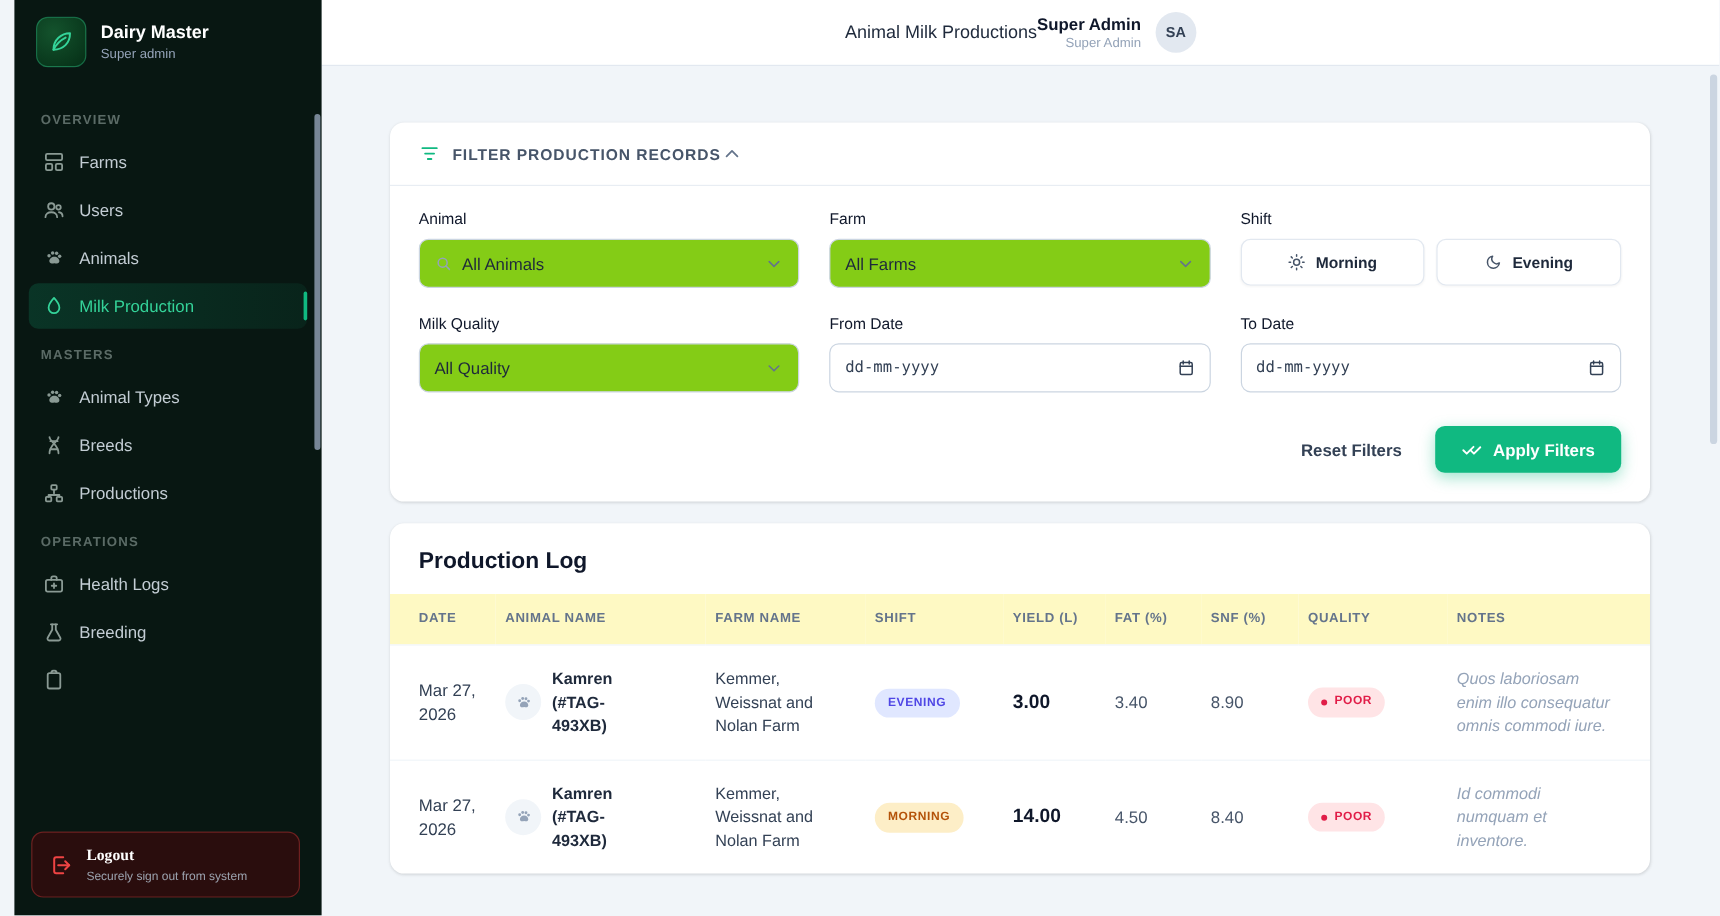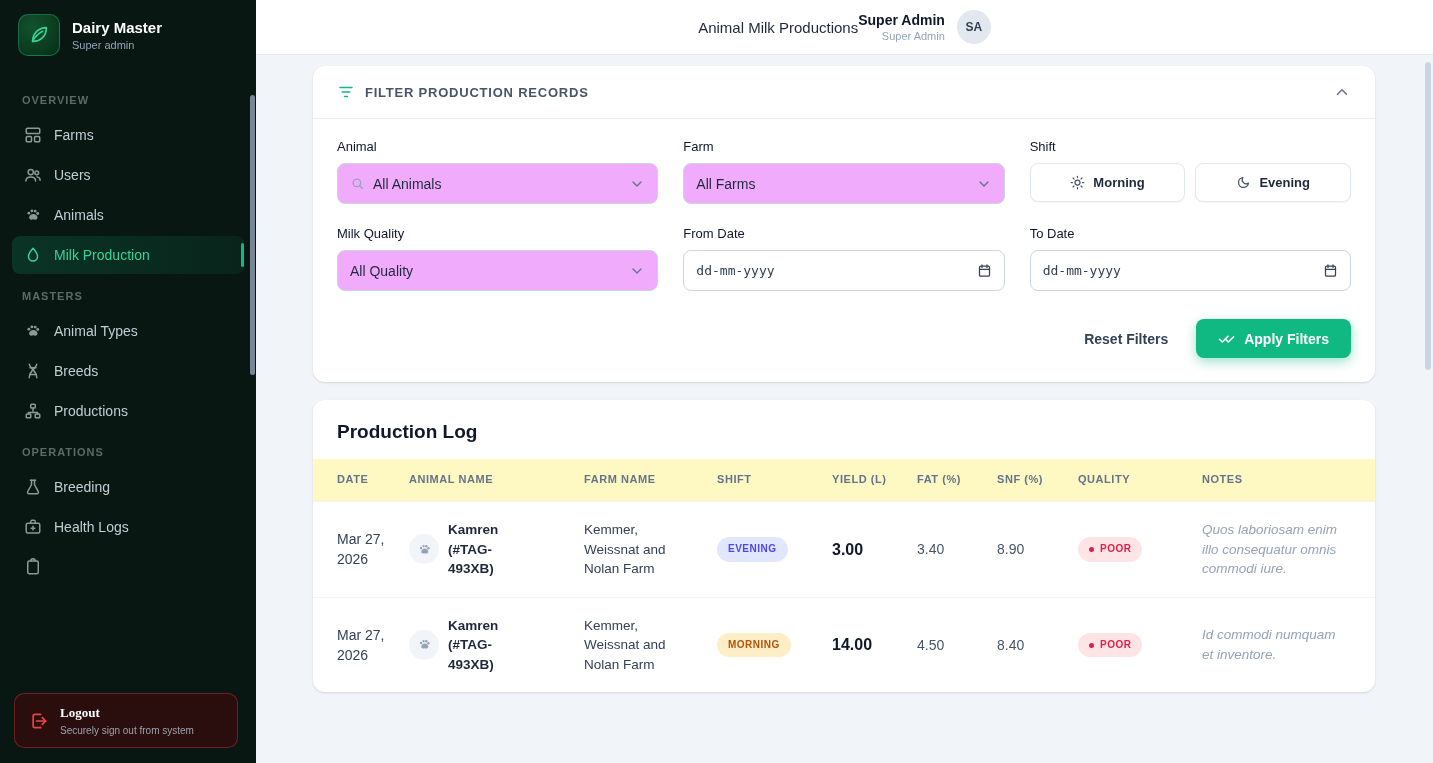--- a/index.html
+++ b/index.html
@@ -1,18 +1,18 @@
 <!DOCTYPE html>
 <html><head>
 <meta charset="utf-8">
 <style>
   * { margin:0; padding:0; box-sizing:border-box; }
   html,body { width:1433px; height:763px; overflow:hidden; }
   body { font-family:"Liberation Sans", sans-serif; background:#f1f5f9; color:#334155; }
-  .app { display:flex; width:100%; height:100%; position:relative; }
+  .app { display:flex; width:100%; height:100%; position:relative;padding-left:12px; }
 
   
   .sidebar { width:256px; flex-shrink:0; background:#081712; position:relative; display:flex; flex-direction:column; overflow:hidden; }
   .logo-row { display:flex; align-items:center; gap:12px; padding:14px 18px 16px; }
   .logo-box { width:42px; height:42px; border-radius:10px; background:radial-gradient(circle at 35% 30%, #14532d, #052e16); border:1px solid rgba(52,211,153,.35); display:flex; align-items:center; justify-content:center; }
   .logo-title { color:#ffffff; font-size:15px; font-weight:bold; }
   .logo-sub { color:#94a3b8; font-size:11px; margin-top:3px; }
   .nav { flex:1; padding-top:8px; }
   .nav-section-label { padding:14px 22px 8px; font-size:11px; font-weight:bold; letter-spacing:.09em; color:#5b6b66; }
   .nav-item { display:flex; align-items:center; gap:12px; margin:2px 12px; padding:10px 12px; border-radius:8px; color:#c3cdd4; font-size:14px; position:relative; cursor:pointer; }
@@ -33,28 +33,28 @@
   .user-text { text-align:right; }
   .user-name { font-size:14px; font-weight:bold; color:#0f172a; }
   .user-role { font-size:11px; color:#94a3b8; margin-top:2px; }
   .avatar { width:34px; height:34px; border-radius:50%; background:#e2e8f0; color:#334155; font-size:12px; font-weight:bold; display:flex; align-items:center; justify-content:center; cursor:pointer; }
 
   .content { flex:1; overflow:hidden; padding:11px 58px 0 57px; }
   .card { background:#ffffff; border-radius:12px; box-shadow:0 1px 2px rgba(0,0,0,.05), 0 1px 3px rgba(0,0,0,.08); }
 
   
   .filter-card { margin-bottom:18px; }
-  .filter-head { display:flex; align-items:center; justify-content:space-between; padding:17px 24px; border-bottom:1px solid #e8edf3; }
+  .filter-head { display:flex; align-items:center; padding:17px 24px; border-bottom:1px solid #e8edf3;margin-top:36px; }
   .filter-head-left { display:flex; align-items:center; gap:10px; }
   .filter-title { font-size:13px; font-weight:bold; letter-spacing:.06em; color:#475569; }
   .collapse-btn { color:#64748b; display:flex; cursor:pointer; }
   .filter-body { padding:20px 24px 0; }
   .filter-grid { display:grid; grid-template-columns:1fr 1fr 1fr; gap:25px; margin-bottom:22px; }
   .f-label { font-size:13px; color:#0f172a; margin-bottom:9px; }
-  .select-box { height:41px; border:1px solid #cbd5e1; border-radius:8px; display:flex; align-items:center; padding:0 12px; gap:8px; font-size:14px; color:#1e293b; cursor:pointer; background:#f0abfc; }
+  .select-box { height:41px; border:1px solid #cbd5e1; border-radius:8px; display:flex; align-items:center; padding:0 12px; gap:8px; font-size:14px; color:#1e293b; cursor:pointer; background:#84cc16; }
   .select-box .chev { margin-left:auto; color:#64748b; display:flex; }
   .shift-row { display:flex; gap:10px; }
   .shift-btn { flex:1; height:39px; border:1px solid #e2e8f0; border-radius:8px; background:#fff; display:flex; align-items:center; justify-content:center; gap:8px; font-size:13px; font-weight:bold; color:#1e293b; cursor:pointer; box-shadow:0 1px 2px rgba(0,0,0,.04); }
   .date-box { height:41px; border:1px solid #cbd5e1; border-radius:8px; display:flex; align-items:center; padding:0 12px; cursor:text; background:#fff; }
   .date-val { font-family:"DejaVu Sans Mono", monospace; font-size:13px; color:#334155; }
   .date-box .cal { margin-left:auto; color:#334155; display:flex; }
   .filter-actions { display:flex; justify-content:flex-end; align-items:center; gap:18px; padding:6px 24px 24px; }
   .reset-btn { background:none; border:none; font-family:inherit; font-size:14px; font-weight:bold; color:#334155; cursor:pointer; padding:8px 10px; }
   .apply-btn { background:#10b981; border:none; border-radius:8px; color:#fff; font-family:inherit; font-size:14px; font-weight:bold; padding:0 22px; height:39px; display:flex; align-items:center; gap:9px; cursor:pointer; box-shadow:0 4px 12px rgba(16,185,129,.4);text-align:center; }
 
@@ -181,35 +181,35 @@
             </svg>
           </span>
         <span>Productions</span>
       </div>
 
       <div class="nav-section-label">OPERATIONS</div>
 
       <div class="nav-item">
         <span class="ni">
             <svg width="18" height="18" viewBox="0 0 24 24" fill="none" stroke="currentColor" stroke-width="2" stroke-linecap="round" stroke-linejoin="round">
-              <path d="M10 3v6l-5 9a2 2 0 0 0 1.8 3h10.4A2 2 0 0 0 19 18l-5-9V3"></path>
-              <path d="M8.5 3h7"></path>
-            </svg>
-          </span>
-        <span>Breeding</span>
-      </div>
-      <div class="nav-item">
-        <span class="ni">
-            <svg width="18" height="18" viewBox="0 0 24 24" fill="none" stroke="currentColor" stroke-width="2" stroke-linecap="round" stroke-linejoin="round">
               <rect x="3" y="7" width="18" height="13" rx="2"></rect>
               <path d="M9 7V5a2 2 0 0 1 2-2h2a2 2 0 0 1 2 2v2"></path>
               <path d="M12 11v5M9.5 13.5h5"></path>
             </svg>
           </span>
         <span>Health Logs</span>
+      </div>
+      <div class="nav-item">
+        <span class="ni">
+            <svg width="18" height="18" viewBox="0 0 24 24" fill="none" stroke="currentColor" stroke-width="2" stroke-linecap="round" stroke-linejoin="round">
+              <path d="M10 3v6l-5 9a2 2 0 0 0 1.8 3h10.4A2 2 0 0 0 19 18l-5-9V3"></path>
+              <path d="M8.5 3h7"></path>
+            </svg>
+          </span>
+        <span>Breeding</span>
       </div>
       <div class="nav-item">
         <span class="ni">
             <svg width="18" height="18" viewBox="0 0 24 24" fill="none" stroke="currentColor" stroke-width="2" stroke-linecap="round" stroke-linejoin="round">
               <rect x="5" y="4" width="14" height="17" rx="2"></rect>
               <path d="M9 4a3 3 0 0 1 6 0"></path>
             </svg>
           </span>
       </div>
     </nav>

